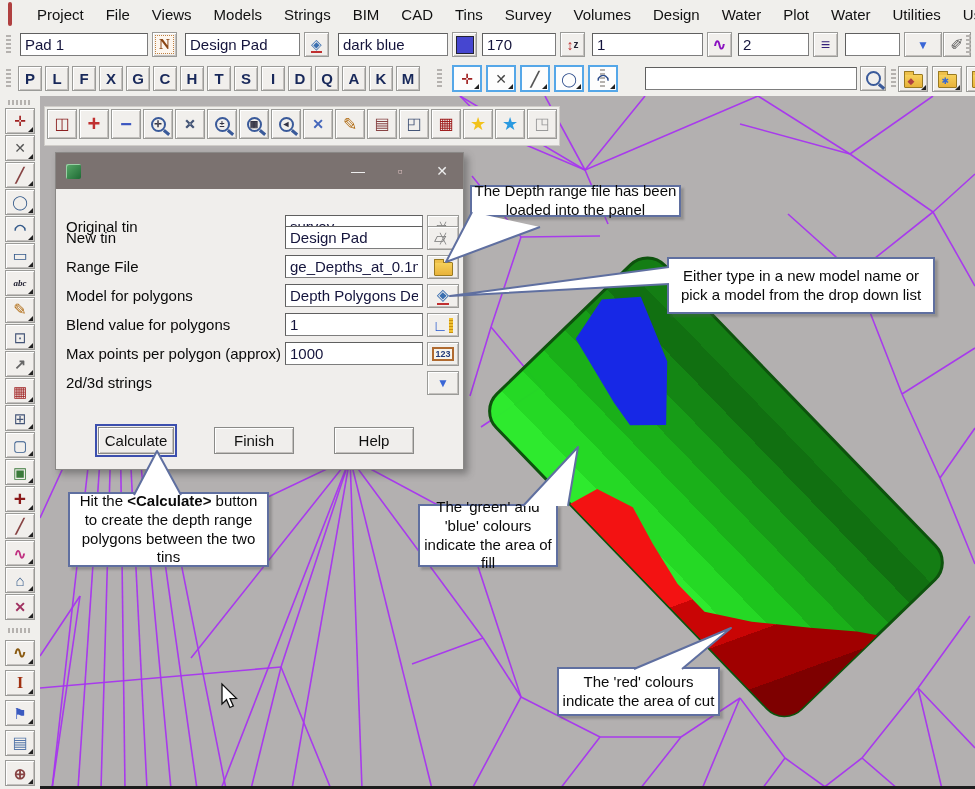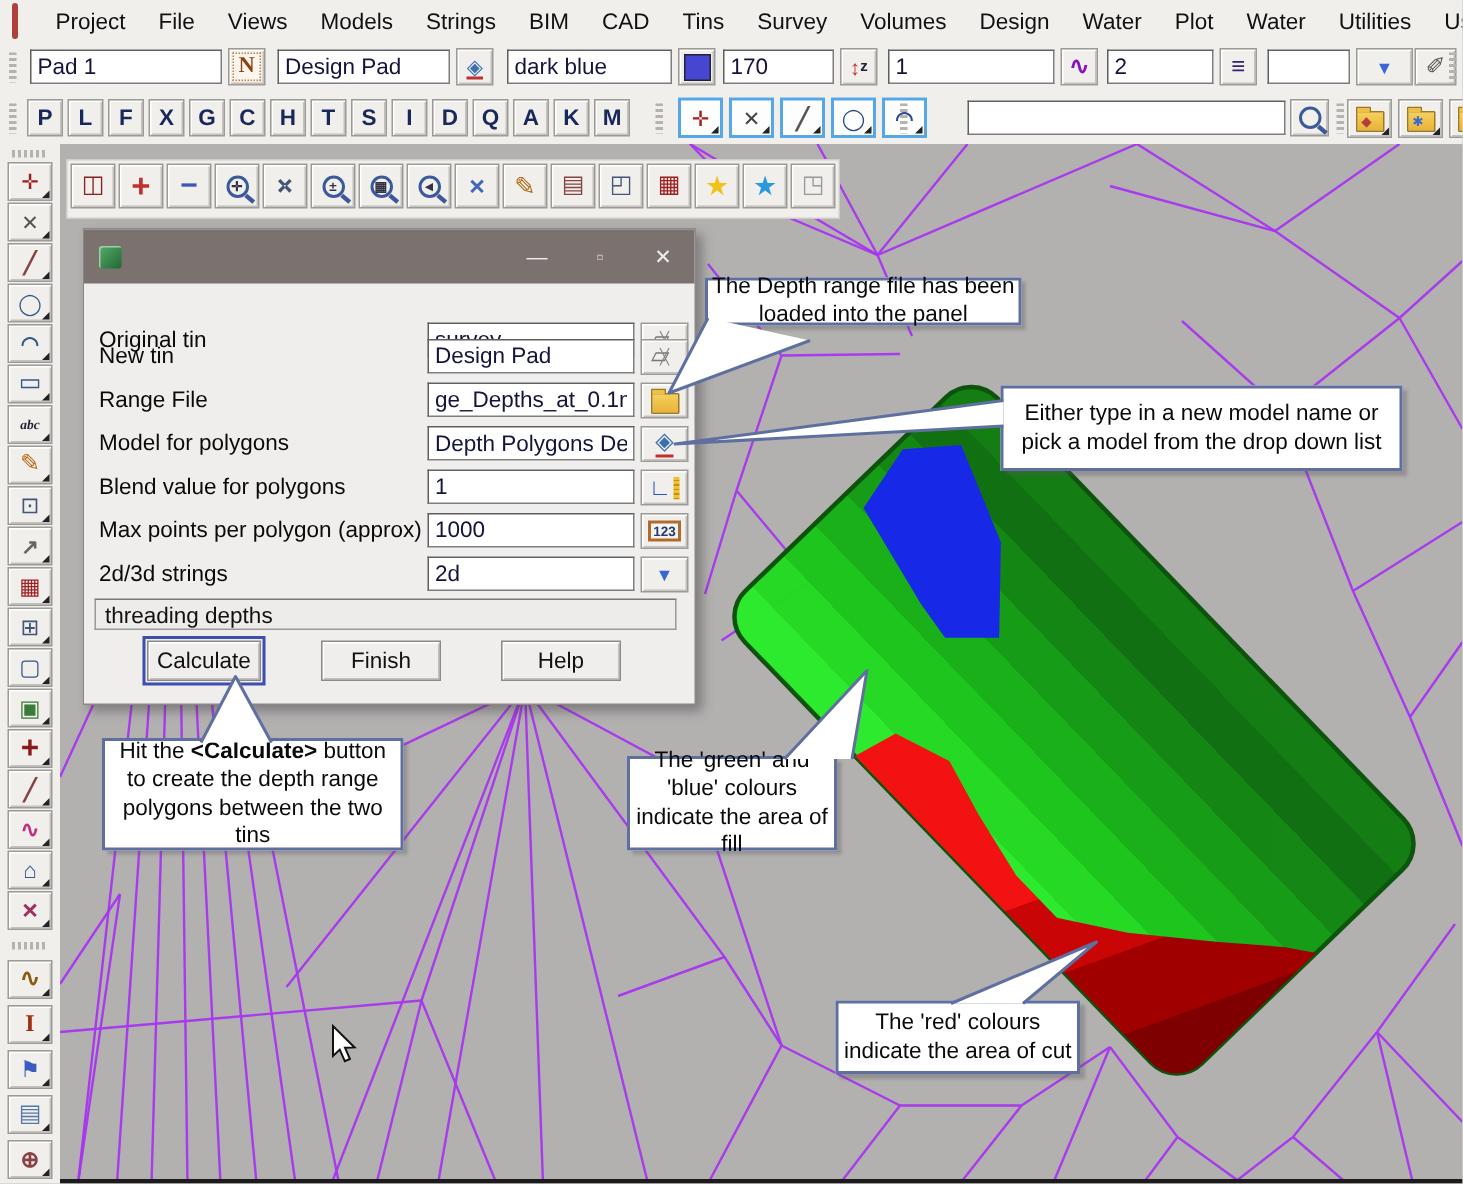--- a/index.html
+++ b/index.html
@@ -497,27 +497,25 @@
       </div>
       <div style="position: absolute; left: 0px; top: 189px; width: 409px; height: 24px;">
         <div class="dlg-label">Max points per polygon (approx)</div>
         <input class="inp dlg-inp" value="1000" style="">
         <div class="btn3d dlg-ibtn">
           <span class="numbox">123</span>
         </div>
       </div>
       <div style="position: absolute; left: 0px; top: 218px; width: 409px; height: 24px;">
         <div class="dlg-label">2d/3d strings</div>
-        <input class="inp dlg-inp" value="2d" style="">
         <div class="btn3d dlg-ibtn">
           <span class="g" style="color:#3a66d6;font-size:12px">▼</span>
         </div>
       </div>
     </div>
-  <div id="dlg-status">threading depths</div>
   <div id="btn-calc" class="dlg-btn">Calculate</div>
   <div id="btn-finish" class="dlg-btn">Finish</div>
   <div id="btn-help" class="dlg-btn">Help</div>
 </div>
 
 <div class="callout" id="co-a" style="left: 470px; top: 185px; width: 211px; height: 32px;">
     <span>The Depth range file has been loaded into the panel</span>
   </div>
 <div class="callout" id="co-b" style="left: 667px; top: 257px; width: 268px; height: 57px;">
     <span>Either type in a new model name or pick a model from the drop down list</span>

